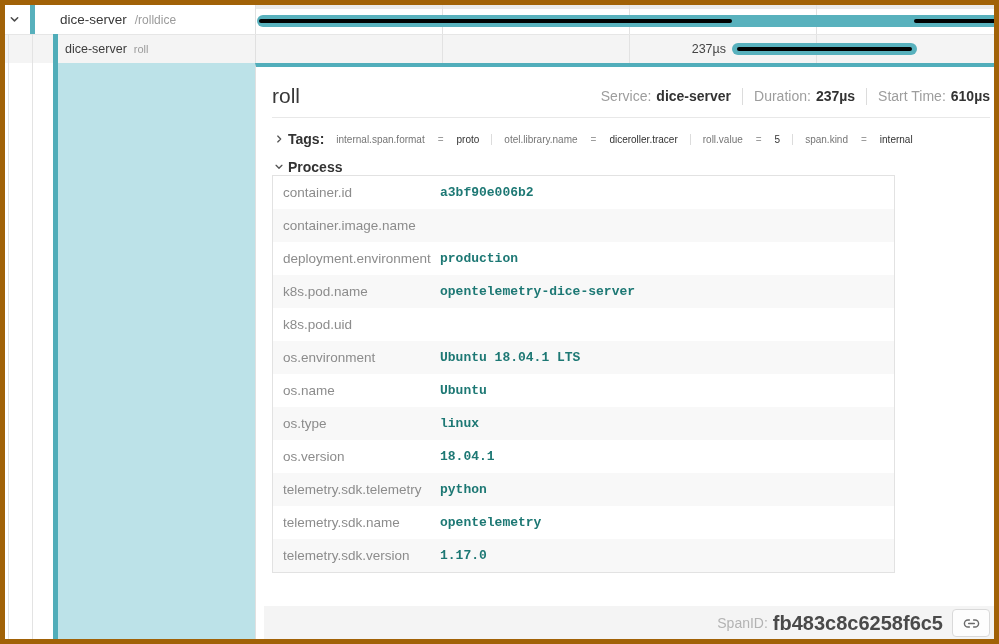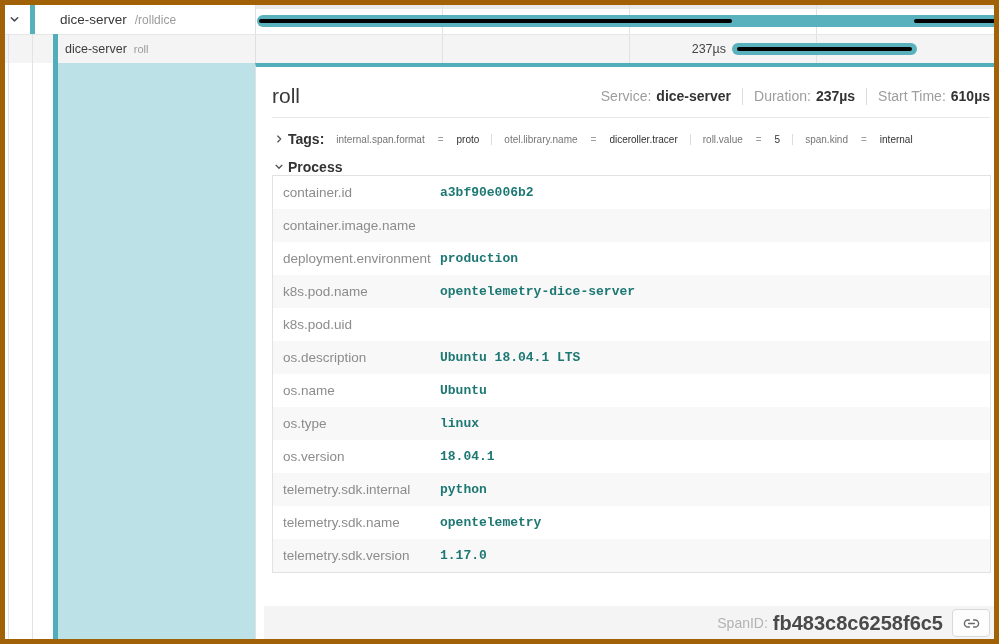--- a/index.html
+++ b/index.html
@@ -62,21 +62,21 @@
   .tag-list { display:flex; align-items:center; margin-left:12px; }
   .tag { display:flex; align-items:center; font-size:10px; white-space:nowrap;gap:8px; }
   .tag + .tag { border-left:1px solid #dcdcdc; margin-left:12px; padding-left:12px; }
   .tag .tk { color:#757575; }
   .tag .teq { color:#9d9d9d; margin:0 5px; }
   .tag .tv { color:#333; }
 
   .p-process { position:absolute; left:16px; top:90px; height:20px;
                display:flex; align-items:center; cursor:pointer; }
 
-  .p-table { position:absolute; left:16px; top:108px; width:719px;
+  .p-table { position:absolute; left:16px; top:108px; width:623px;
              border:1px solid #e2e2e2; background:#fff; }
   .kv-row { display:flex; align-items:center; height:33px; }
   .kv-row:nth-child(even) { background:#f8f8f8; }
   .kv-key { width:167px; padding-left:10px; font-size:13.5px; color:#8c8c8c;
             flex:none; overflow:hidden; }
   .kv-val { font-family:"Liberation Mono","DejaVu Sans Mono",monospace;
             font-size:13px; font-weight:700; color:#1d7874; }
 
   .p-footer { position:absolute; left:8px; right:8px; top:539px; height:34px;
               background:#f4f4f4; display:flex; align-items:center; justify-content:flex-end;
@@ -201,37 +201,37 @@
           <span class="kv-val">production</span>
         </div>
       <div class="kv-row">
           <span class="kv-key">k8s.pod.name</span>
           <span class="kv-val">opentelemetry-dice-server</span>
         </div>
       <div class="kv-row">
           <span class="kv-key">k8s.pod.uid</span>
         </div>
       <div class="kv-row">
-          <span class="kv-key">os.description</span>
+          <span class="kv-key">os.environment</span>
           <span class="kv-val">Ubuntu 18.04.1 LTS</span>
         </div>
       <div class="kv-row">
           <span class="kv-key">os.name</span>
           <span class="kv-val">Ubuntu</span>
         </div>
       <div class="kv-row">
           <span class="kv-key">os.type</span>
           <span class="kv-val">linux</span>
         </div>
       <div class="kv-row">
           <span class="kv-key">os.version</span>
           <span class="kv-val">18.04.1</span>
         </div>
       <div class="kv-row">
-          <span class="kv-key">telemetry.sdk.internal</span>
+          <span class="kv-key">telemetry.sdk.telemetry</span>
           <span class="kv-val">python</span>
         </div>
       <div class="kv-row">
           <span class="kv-key">telemetry.sdk.name</span>
           <span class="kv-val">opentelemetry</span>
         </div>
       <div class="kv-row">
           <span class="kv-key">telemetry.sdk.version</span>
           <span class="kv-val">1.17.0</span>
         </div>

